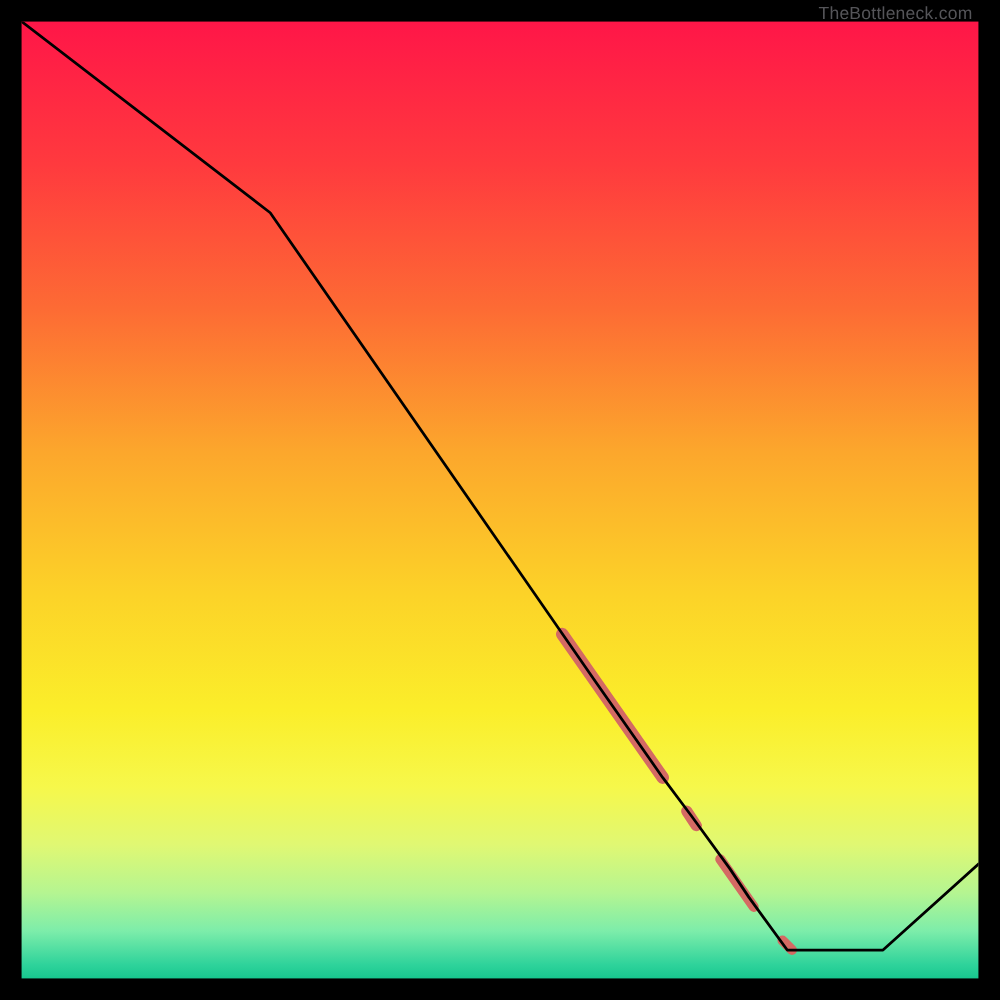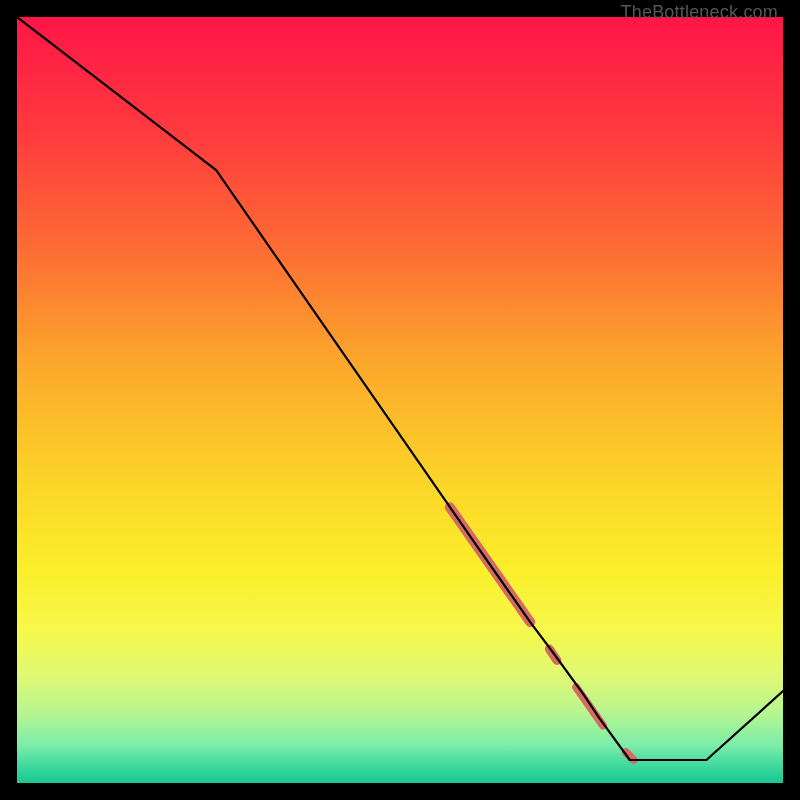--- a/index.html
+++ b/index.html
@@ -22,21 +22,21 @@
     left: 17px;
     top: 17px;
     width: 766px;
     height: 766px;
     overflow: hidden;
   }
   .watermark {
     position: absolute;
     top: 2px;
     right: 22px;
-    font-size: 18px;
+    font-size: 14px;
     color: #555559;
     font-weight: 400;
     letter-spacing: 0.2px;
     pointer-events: none;
   }
   svg { display: block; }
 </style>
 </head>
 <body>
 

